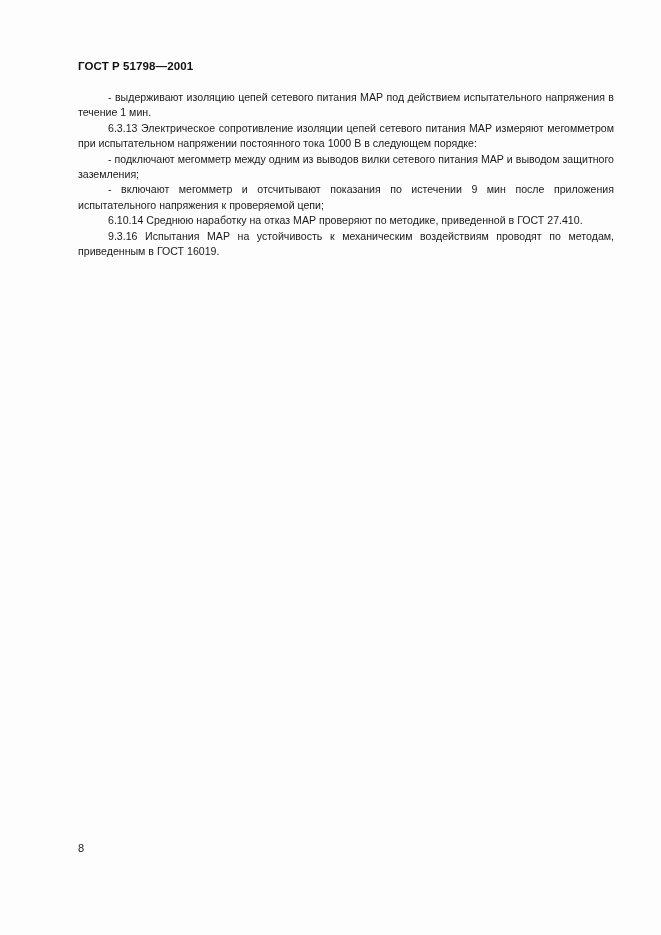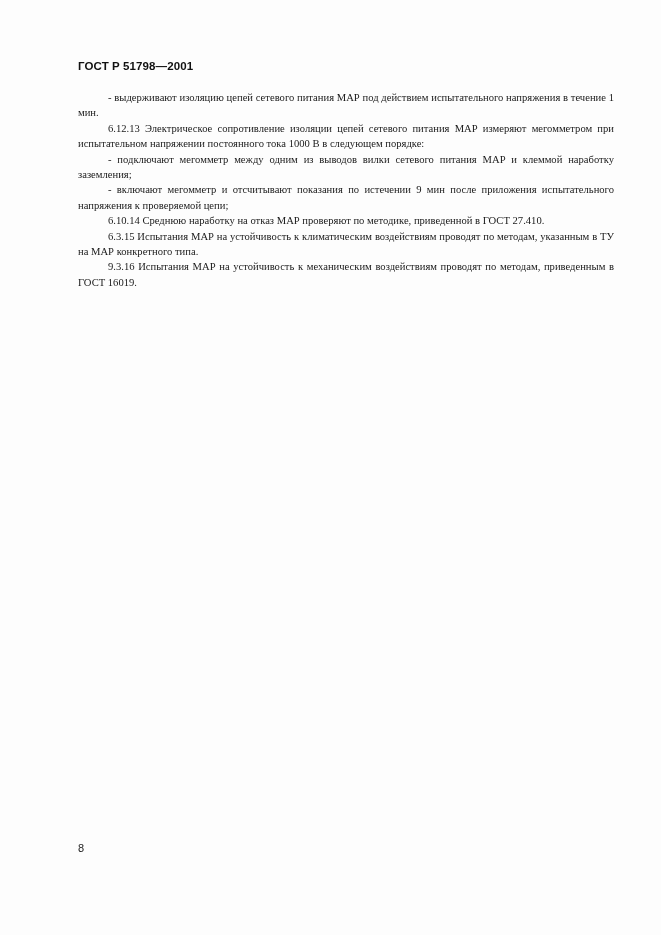--- a/index.html
+++ b/index.html
@@ -1,32 +1,31 @@
 <!DOCTYPE html>
 <html><head>
 <meta charset="utf-8">
 <style>
   html, body { margin: 0; padding: 0; background: #fdfdfd; }
   body { width: 661px; height: 935px; position: relative; overflow: hidden; }
   .page { position: absolute; left: 0; top: 0; width: 661px; height: 935px; background: #fdfdfd; }
   .header { position: absolute; left: 78px; top: 60px; font-family: "Liberation Sans", sans-serif; font-weight: bold; font-size: 11.5px; color: #111; letter-spacing: 0.1px; }
-  .body-text { position: absolute; left: 78px; top: 90px; width: 536px; font-family: Liberation Serif, serif; font-size: 10.6px; line-height: 15.4px; color: #1a1a1a; }
+  .body-text { position: absolute; left: 78px; top: 90px; width: 536px; font-family: Liberation Sans, sans-serif; font-size: 10.6px; line-height: 15.4px; color: #1a1a1a; }
   .body-text p { margin: 0; text-align: justify; text-indent: 30px; }
   .page-num { position: absolute; left: 78px; top: 842px; font-family: "Liberation Sans", sans-serif; font-size: 11px; color: #222; }
 </style>
 </head>
 <body>
 
 <div class="page">
   <div class="header">ГОСТ Р 51798—2001</div>
 
   <div class="body-text">
     <p>- выдерживают изоляцию цепей сетевого питания МАР под действием испытательного напряжения в течение 1 мин.</p>
-    <p>6.12.13 Электрическое сопротивление изоляции цепей сетевого питания МАР измеряют мегомметром при испытательном напряжении постоянного тока 1000 В в следующем порядке:</p>
-    <p>- подключают мегомметр между одним из выводов вилки сетевого питания МАР и клеммой наработку заземления;</p>
+    <p>6.3.13 Электрическое сопротивление изоляции цепей сетевого питания МАР измеряют мегомметром при испытательном напряжении постоянного тока 1000 В в следующем порядке:</p>
+    <p>- подключают мегомметр между одним из выводов вилки сетевого питания МАР и выводом защитного заземления;</p>
     <p>- включают мегомметр и отсчитывают показания по истечении 9 мин после приложения испытательного напряжения к проверяемой цепи;</p>
     <p>6.10.14 Среднюю наработку на отказ МАР проверяют по методике, приведенной в ГОСТ 27.410.</p>
-    <p>6.3.15 Испытания МАР на устойчивость к климатическим воздействиям проводят по методам, указанным в ТУ на МАР конкретного типа.</p>
     <p>9.3.16 Испытания МАР на устойчивость к механическим воздействиям проводят по методам, приведенным в ГОСТ 16019.</p>
   </div>
 
   <div class="page-num">8</div>
 </div>
 
 </body></html>

